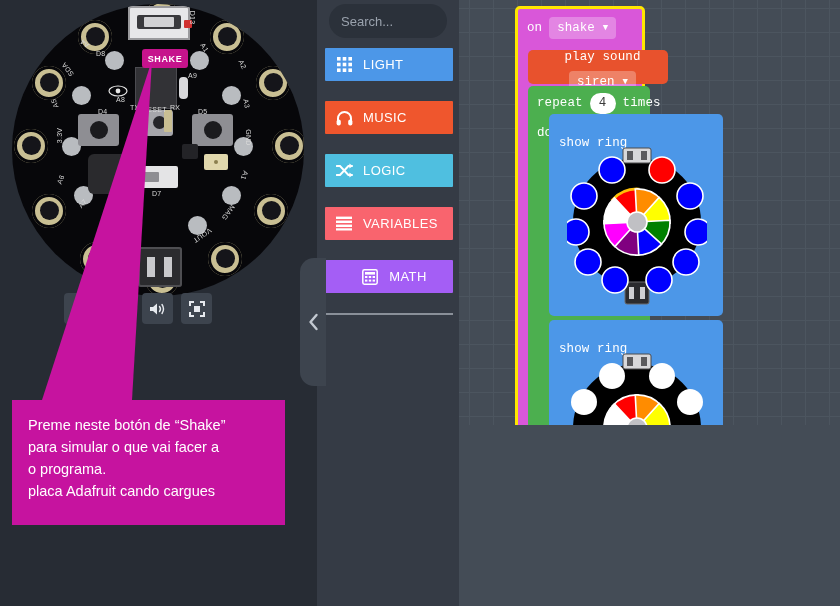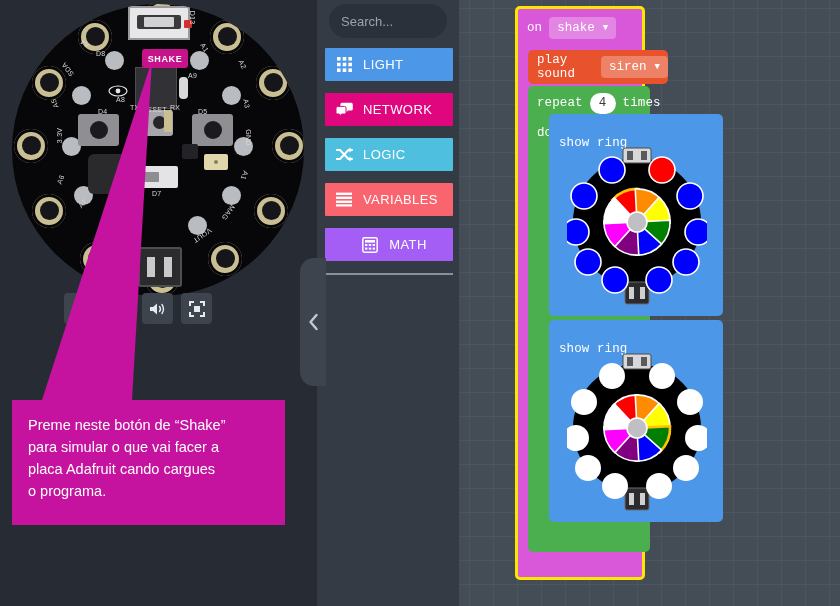--- a/index.html
+++ b/index.html
@@ -190,39 +190,39 @@
     display: flex; align-items: center;
     padding: 0 12px;
   }
   #search-input {
     flex: 1; background: transparent; border: 0; outline: none;
     color: #5eead4; font-family: "Liberation Sans", sans-serif; font-size: 13px;
   }
   #search-input::placeholder { color: #9aa2ad; }
   #cat-list { position: absolute; left: 8px; top: 48px; width: 128px; }
   .cat {
-    height: 33px; margin-bottom: 12px;
+    height: 33px; margin-bottom: 20px;
     display: flex; align-items: center;
     padding-left: 9px;
     color: #ffffff;
     font-size: 13px; letter-spacing: .4px;
     cursor: pointer;
     border-radius: 1px;
   }
   .cat .cat-ico {
     width: 20px; height: 20px; margin-right: 9px;
     display: flex; align-items: center; justify-content: center;
     flex: 0 0 20px;
   }
   .cat-sep { height: 2px; background: #8a9099; margin: 4px 0 5px 0; }
 
   
   #workspace {
     position: absolute; left: 459px; top: 0;
-    width: 381px; height: 606px;
+    width: 381px; height: 425px;
     background-color: #444c56;
     background-image:
       linear-gradient(to right, #4c555f 1px, transparent 1px),
       linear-gradient(to bottom, #4c555f 1px, transparent 1px);
     background-size: 24px 24px;
     background-position: 10px 8px;
     overflow: hidden;
   }
   .blk { position: absolute; font-family: "Liberation Mono", monospace; color: #fff; }
   .blk-label { font-size: 12.5px; letter-spacing: .1px; }
@@ -242,21 +242,21 @@
     border-radius: 4px;
     padding: 4px 8px;
     display: flex; align-items: center; gap: 8px;
     font-size: 12.5px;
   }
   .caret { font-size: 9px; }
 
   #blk-playsound {
     left: 69px; top: 50px; width: 140px; height: 34px;
     background: #e8522d; border-radius: 5px;
-    display: flex; align-items: center; padding-left: 9px; gap: 7px;
+    display: flex; align-items: center; padding-left: 9px; gap: 7px; flex-direction: column;
   }
   #blk-repeat {
     left: 69px; top: 86px; width: 122px; height: 466px;
     background: #4caf4f; border-radius: 5px;
   }
   #blk-repeat-head {
     position:absolute; left:0; top:0; height:34px; width:123px;
     display:flex; align-items:center; padding-left:9px; gap:7px; white-space:nowrap;
   }
   .numfield {
@@ -420,22 +420,22 @@
       </div>
     </div>
 
     <svg id="callout-arrow" viewBox="0 0 317 606">
       <polygon points="152,60 132,400 42,400" fill="#c6139f"></polygon>
     </svg>
 
     <div id="callout-box">
       <div>Preme neste botón de “Shake”</div>
       <div>para simular o que vai facer a</div>
+      <div>o programa.</div>
       <div>placa Adafruit cando cargues</div>
-      <div>o programa.</div>
     </div>
   </div>
 
   <div id="sim-collapse">
     <svg width="11" height="18" viewBox="0 0 11 18">
       <path d="M8.5 2 L2.5 9 L8.5 16" stroke="#c3c9d1" stroke-width="2.4" fill="none" stroke-linecap="round" stroke-linejoin="round"></path>
     </svg>
   </div>
 
   <div id="toolbox">
@@ -462,30 +462,31 @@
             <rect x="0" y="11.4" width="3.6" height="3.6"></rect>
                 <rect x="5.7" y="11.4" width="3.6" height="3.6"></rect>
                 <rect x="11.4" y="11.4" width="3.6" height="3.6"></rect>
           </g>
             </svg>
         </span>
         <span>LIGHT</span>
       </div>
 
 
-
-      <div class="cat" style="background:#e0077e;">
+      <div class="cat" style="background:#ef562d;">
         <span class="cat-ico">
-          <svg width="17" height="15" viewBox="0 0 17 15">
-            <path d="M6 0.8 H15.2 A1.6 1.6 0 0 1 16.8 2.4 V7 A1.6 1.6 0 0 1 15.2 8.6 H12 L10.4 10.6 V8.6 H6 A1.6 1.6 0 0 1 4.4 7 V2.4 A1.6 1.6 0 0 1 6 0.8 Z" fill="#fff"></path>
-            <path d="M1.6 4.4 H8.4 A1.6 1.6 0 0 1 10 6 V10.4 A1.6 1.6 0 0 1 8.4 12 H5.6 L3.4 14.6 V12 H1.6 A1.6 1.6 0 0 1 0 10.4 V6 A1.6 1.6 0 0 1 1.6 4.4 Z" fill="#fff" stroke="#e0077e" stroke-width="1"></path>
+          <svg width="17" height="16" viewBox="0 0 17 16">
+            <path d="M2 12 L2 8.5 A6.5 6.5 0 0 1 15 8.5 L15 12" stroke="#fff" stroke-width="2" fill="none" stroke-linecap="round"></path>
+            <rect x="0.6" y="9.5" width="4.2" height="6" rx="2" fill="#fff"></rect>
+            <rect x="12.2" y="9.5" width="4.2" height="6" rx="2" fill="#fff"></rect>
           </svg>
         </span>
-        <span>NETWORK</span>
-      </div>
+        <span>MUSIC</span>
+      </div>
+
 
 
       <div class="cat" style="background:#4fbfe0;">
         <span class="cat-ico">
           <svg width="17" height="15" viewBox="0 0 17 15">
             <path d="M0.8 3 H4 L12.4 12 H16" stroke="#fff" stroke-width="2" fill="none" stroke-linecap="round"></path>
             <path d="M0.8 12 H4 L12.4 3 H16" stroke="#fff" stroke-width="2" fill="none" stroke-linecap="round"></path>
             <path d="M13.4 0.4 L16.8 3 L13.4 5.6 Z" fill="#fff"></path>
             <path d="M13.4 9.4 L16.8 12 L13.4 14.6 Z" fill="#fff"></path>
           </svg>

